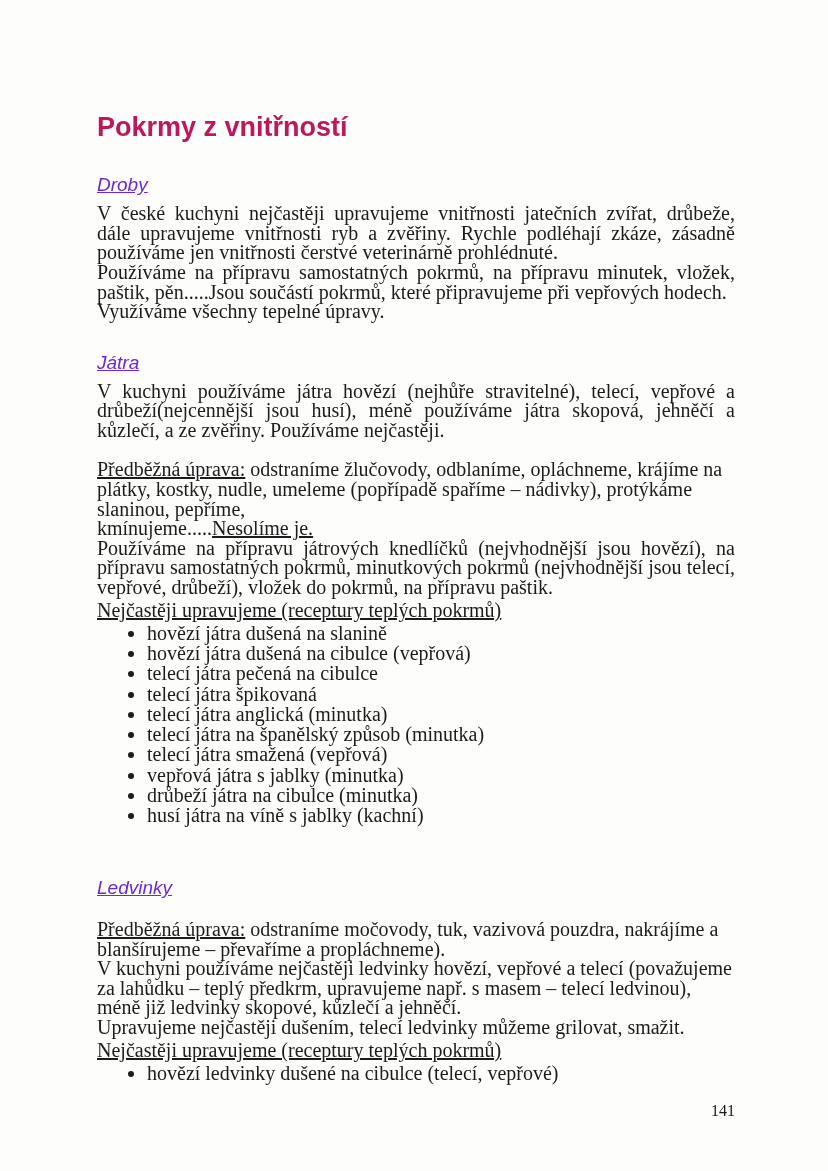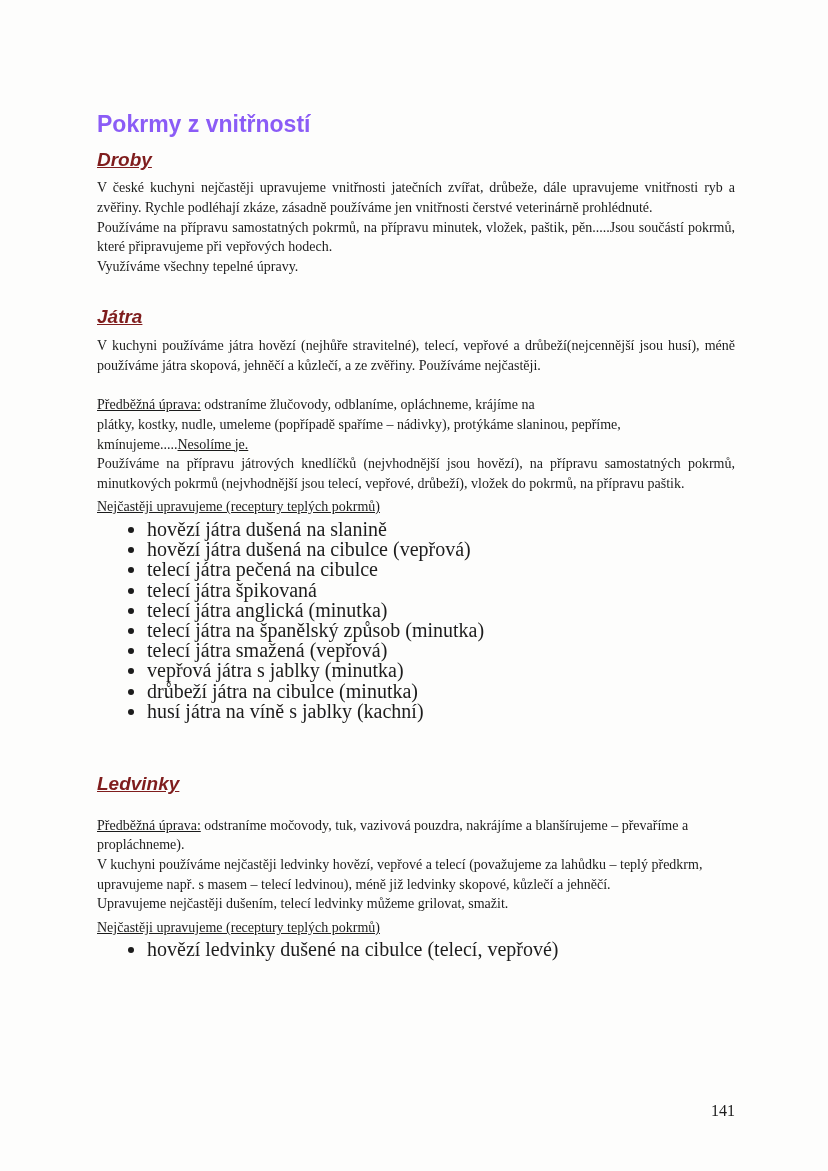--- a/index.html
+++ b/index.html
@@ -14,39 +14,39 @@
     box-sizing: border-box;
     background: #fdfdfc;
     padding: 111px 93px 0 97px;
     font-family: "Liberation Serif", "DejaVu Serif", serif;
     color: #1c1c1c;
     overflow: hidden;
   }
   .doc-title {
     font-family: "Liberation Sans", "DejaVu Sans", sans-serif;
     font-weight: bold;
-    font-size: 23px;
+    font-size: 27px;
     line-height: 1.2;
-    margin: 0 0 10px 0;
-    color: #8b5cf6;
+    margin: 0 0 31px 0;
+    color: #be185d;
   }
   .sec-heading {
     font-family: "Liberation Sans", "DejaVu Sans", sans-serif;
-    font-weight: bold;
+    font-weight: normal;
     font-style: italic;
     font-size: 19px;
     line-height: 1.2;
     text-decoration: underline;
     margin: 0 0 7px 0;
-    color: #7f1d1d;
+    color: #6d28d9;
   }
   .section-jatra { margin-top: 30px; }
   .section-ledvinky { margin-top: 52px; }
   .body {
-    font-size: 14px;
+    font-size: 20px;
     line-height: 19.6px;
     margin: 0;
   }
   .just { text-align: justify; }
   .gap-top { margin-top: 20px; }
   .list-heading {
     margin-top: 4px;
     text-decoration: underline;
   }
   .u { text-decoration: underline; }

